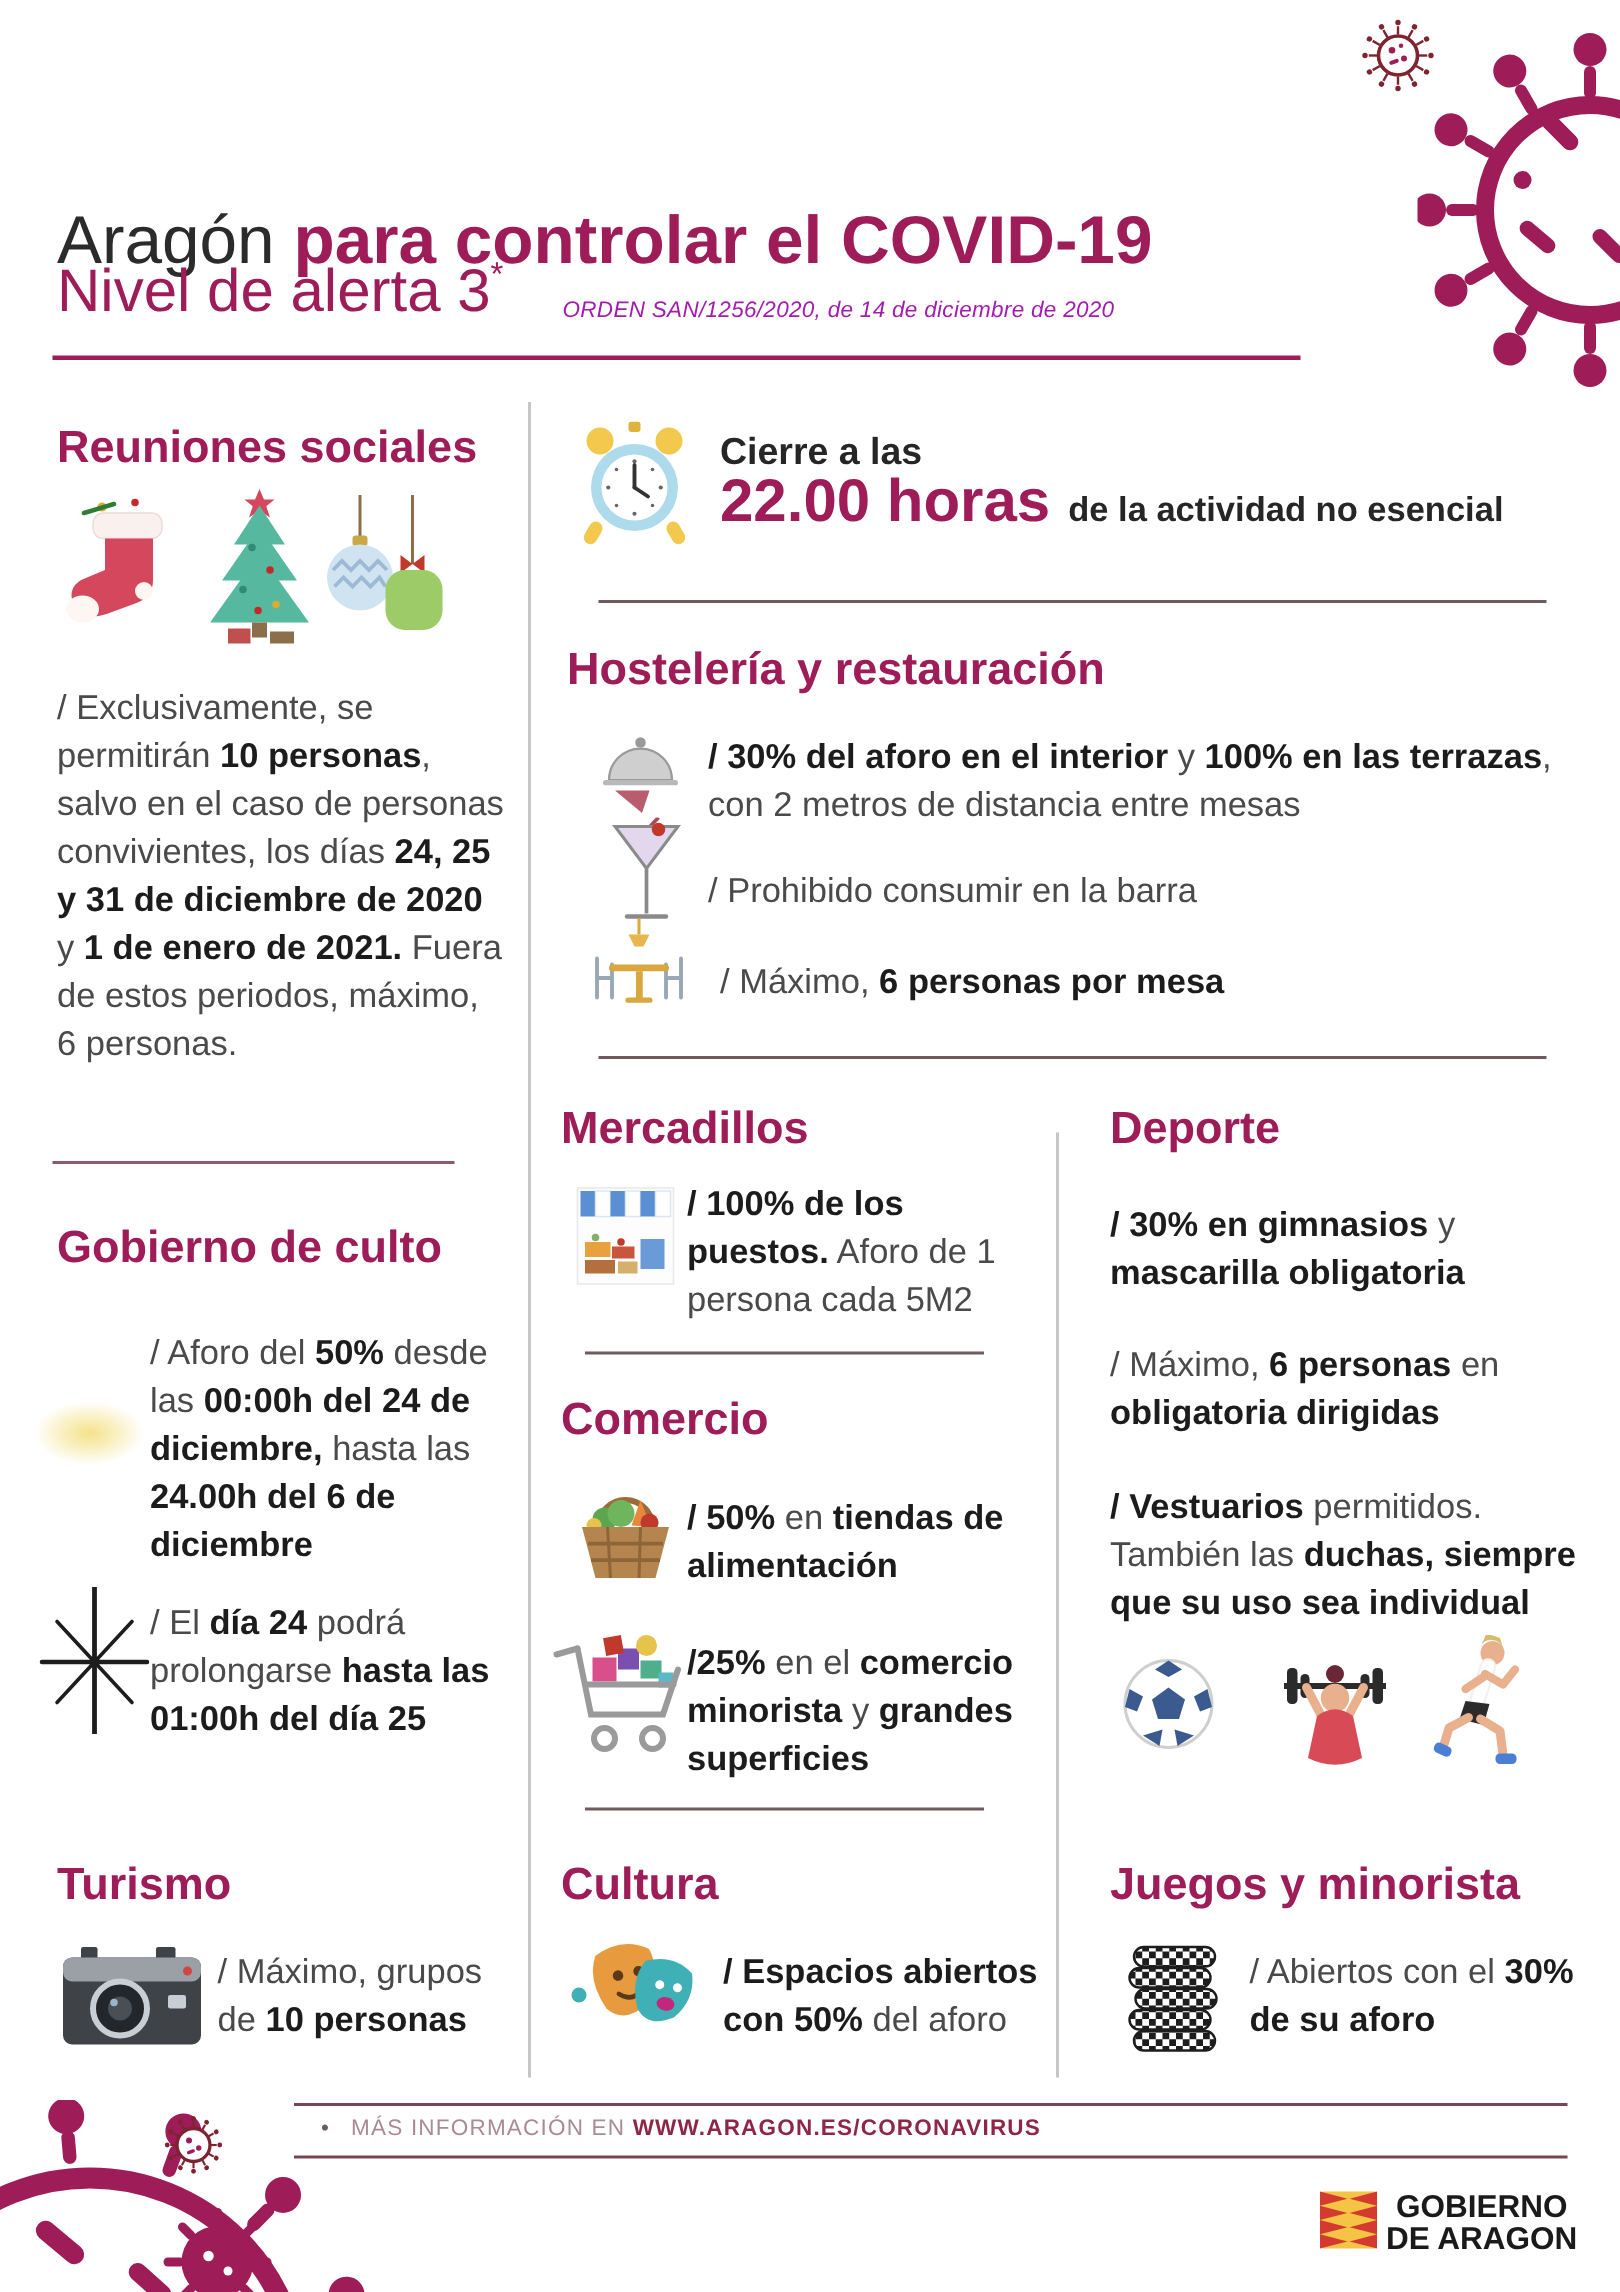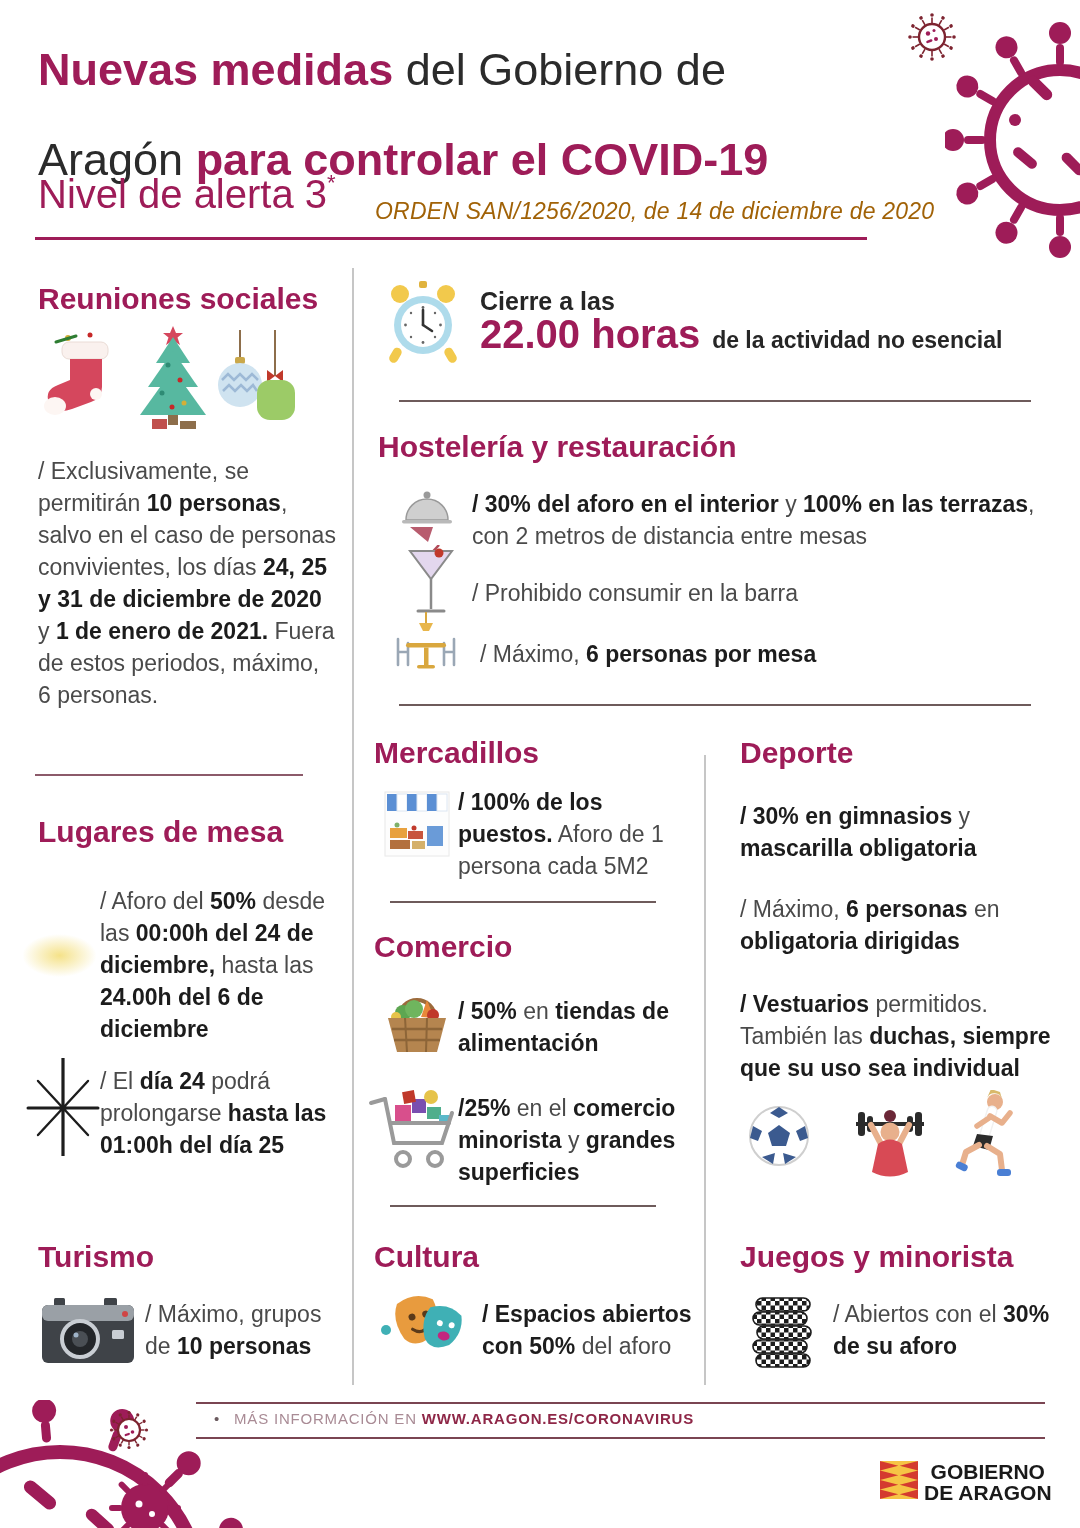--- a/index.html
+++ b/index.html
@@ -5,21 +5,21 @@
   html,body{margin:0;padding:0;background:#fff;}
   .page{position:relative;width:1080px;height:1528px;background:#ffffff;overflow:hidden;
         font-family:"Liberation Sans",sans-serif;}
   .abs{position:absolute;}
   
   .title-line{font-size:45px;line-height:55px;color:#2b2b2b;font-weight:400;white-space:nowrap;}
   .title-line .b{font-weight:700;}
   .title-line .a{color:#9e1c58;}
   .alert{font-size:40px;color:#9e1c58;font-weight:400;}
   .alert sup{font-size:22px;vertical-align:top;position:relative;top:-2px;}
-  .order{font-size:23px;font-style:italic;color:#a16207;letter-spacing:.2px;text-align:center;}
+  .order{font-size:15px;font-style:italic;color:#a21caf;letter-spacing:.2px;text-align:center;}
   
   .sec-title{font-size:30px;font-weight:700;color:#9e1c58;white-space:nowrap;text-align:center;}
   .txt{font-size:23px;line-height:32px;color:#4a4a4a;}
   .txt .b{font-weight:700;color:#1c1c1c;}
   
   .closing-intro{font-size:25px;font-weight:700;color:#262626;}
   .closing-row{display:flex;align-items:baseline;gap:12px;white-space:nowrap;}
   .closing-time{font-size:40px;font-weight:700;color:#9e1c58;}
   .closing-tail{font-size:23px;font-weight:700;color:#262626;}
   
@@ -182,21 +182,20 @@
         </g>
     </g>
     <g fill="#9e1c58">
       <circle cx="25" cy="23.5" r="2.2"></circle>
         <circle cx="33" cy="29" r="2"></circle>
         <circle cx="31" cy="20.5" r="1.5"></circle>
       <rect x="23" y="30" width="6.5" height="2.6" rx="1.3" transform="rotate(-20 26 31)"></rect>
     </g>
   </svg>
 
-  <div class="abs title-line" style="left:38px;top:42px;"><span class="b a">Nuevas medidas</span><span> del Gobierno de</span></div>
   <div class="abs title-line" style="left:38px;top:97px;margin-top:35px;"><span>Aragón </span><span class="b a">para controlar el COVID-19</span></div>
   <div class="abs alert" style="left:38px;top:172px;"><span>Nivel de alerta 3</span><sup>*</sup></div>
   <div class="abs order" style="left:375px;top:198px;">ORDEN SAN/1256/2020, de 14 de diciembre de 2020</div>
   <div class="hrule maroon" style="left:35px;top:237px;width:832px;"></div>
 
   <div class="vrule" style="left:352px;top:268px;height:1117px;"></div>
   <div class="vrule" style="left:704px;top:755px;height:630px;"></div>
 
   <div class="abs sec-title" style="left:38px;top:282px;">Reuniones sociales</div>
 
@@ -234,21 +233,21 @@
     <polyline points="10,61 16,55 22,61 28,55 34,61 40,55 44,61" fill="none" stroke="#9db9d6" stroke-width="2.5"></polyline>
     <polygon points="62,46 54,40 54,52" fill="#c0392b"></polygon>
       <polygon points="62,46 70,40 70,52" fill="#c0392b"></polygon>
     <rect x="44" y="50" width="38" height="40" rx="13" fill="#9ccb67"></rect>
   </svg>
 
   <div class="abs txt" style="left:38px;top:455px;width:300px;"><span>/ Exclusivamente, se permitirán </span><span class="b">10 personas</span><span>, salvo en el caso de personas convivientes, los días </span><span class="b">24, 25 y 31 de diciembre de 2020</span><span> y </span><span class="b">1 de enero de 2021.</span><span> Fuera de estos periodos, máximo, 6 personas.</span></div>
 
   <div class="hrule pink" style="left:35px;top:774px;width:268px;"></div>
 
-  <div class="abs sec-title" style="left:38px;top:815px;">Lugares de mesa</div>
+  <div class="abs sec-title" style="left:38px;top:815px;">Gobierno de culto</div>
   <div class="abs glow" style="left:12px;top:928px;width:95px;height:55px;"></div>
   <div class="abs txt" style="left:100px;top:885px;width:240px;"><span>/ Aforo del </span><span class="b">50%</span><span>  desde las </span><span class="b">00:00h del 24 de diciembre,</span><span> hasta las </span><span class="b">24.00h del 6 de diciembre</span></div>
 
   <svg class="abs" style="left:20px;top:1058px;" width="86" height="98" viewBox="0 0 86 98">
     <g stroke="#1d1d1d" stroke-linecap="round">
       <line x1="43" y1="0" x2="43" y2="98" stroke-width="3.2"></line>
       <line x1="8" y1="50" x2="78" y2="50" stroke-width="3"></line>
       <line x1="18" y1="23" x2="68" y2="77" stroke-width="2.4"></line>
       <line x1="68" y1="23" x2="18" y2="77" stroke-width="2.4"></line>
     </g>

